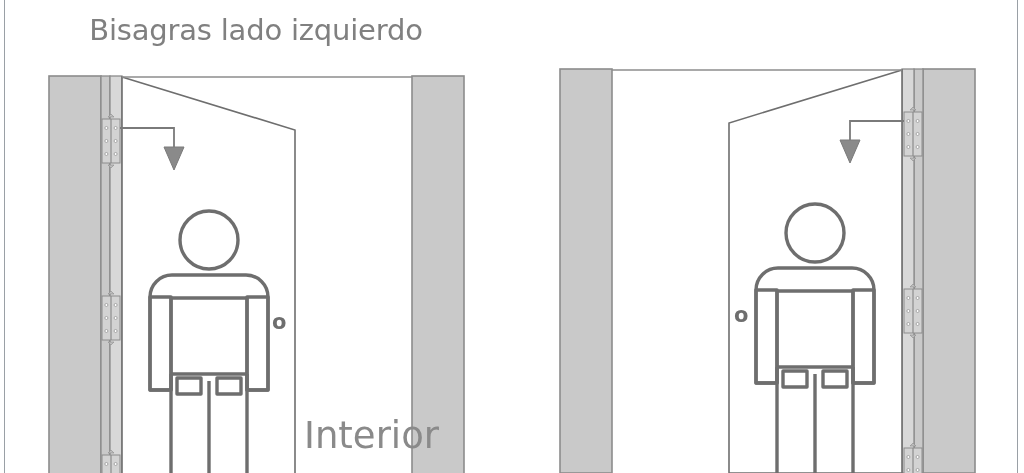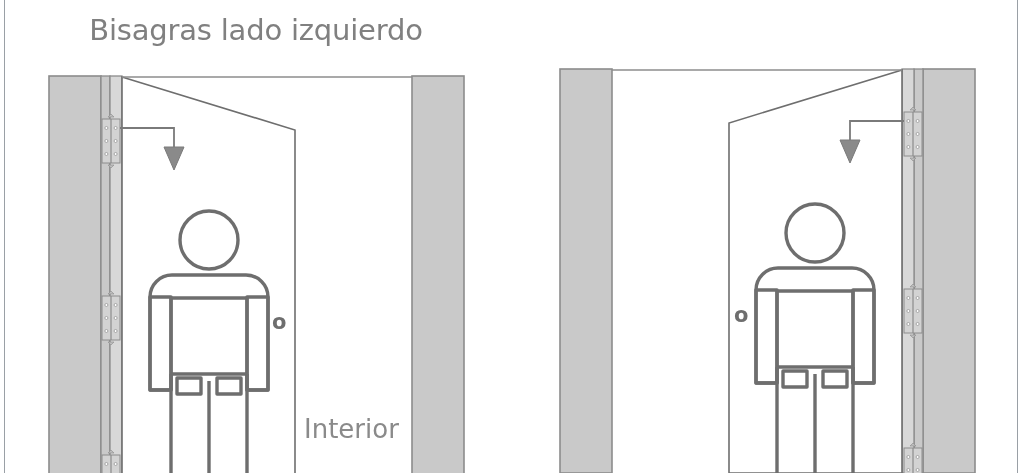--- a/index.html
+++ b/index.html
@@ -55,21 +55,21 @@
     position: absolute;
     left: 0;
     top: 0;
     width: 512px;
     height: 473px;
   }
   .stage svg { display: block; }
 
   .label-interior {
     position: absolute;
-    font-size: 26px;
+    font-size: 37px;
     color: #8a8a8a;
     font-weight: 400;
     white-space: nowrap;
     text-align: right;
   }
   .label-interior.l { left: 304px; top: 407px; }
 
   .knob {
     position: absolute;
     font-size: 21px;

